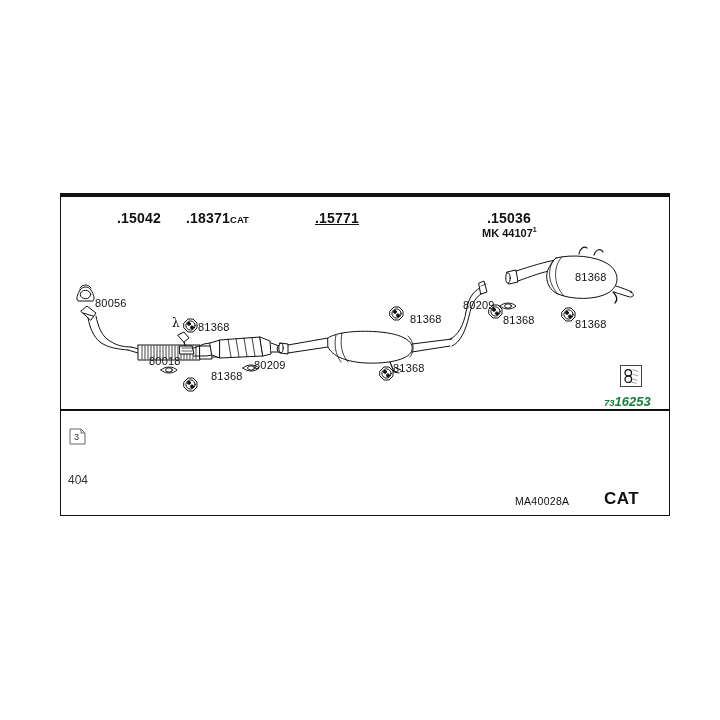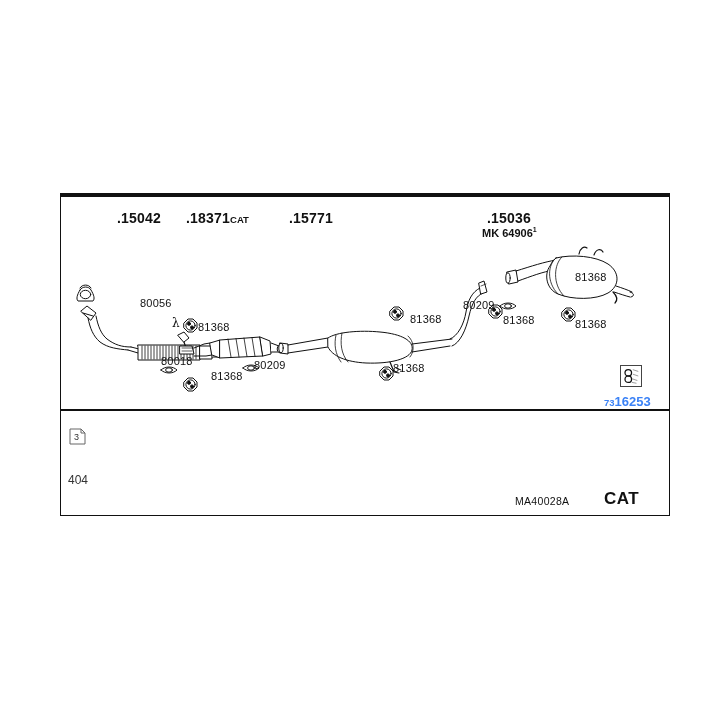--- a/index.html
+++ b/index.html
@@ -89,22 +89,23 @@
     box-sizing: border-box;
     background: #fff;
     overflow: hidden;
   }
   .corner-code {
     position: absolute;
     left: 604px;
     top: 394px;
     font-size: 13px;
     font-weight: bold;
-    color: #3b82f6;
-    white-space: nowrap;
+    color: #15803d;
+    white-space: nowrap;
+    font-style: italic;
   }
   .corner-code .pre {
     font-size: 9.5px;
     font-weight: bold;
   }
 
   
   .tag-icon {
     position: absolute;
     left: 69px;
@@ -168,30 +169,30 @@
   <div class="mid-rule"></div>
 
   <div class="pn" style="left:117px; top:210px;">
     <span>.15042</span><span class="sfx"></span>
   </div>
 
   <div class="pn" style="left:186px; top:210px;text-align:center;">
     <span>.18371</span><span class="sfx">CAT</span>
   </div>
 
-  <div class="pn" style="left:289px; top:210px;">
+  <div class="pn" style="left:315px; top:210px;text-decoration:underline;">
     <span>.15771</span><span class="sfx"></span>
   </div>
 
   <div class="pn" style="left:487px; top:210px;">
     <span>.15036</span><span class="sfx"></span>
   </div>
 
   <div class="pn-sub" style="left:482px; top:226px;">
-    <span>MK 64906</span><sup>1</sup>
+    <span>MK 44107</span><sup>1</sup>
   </div>
 
   <svg class="drawing" viewBox="0 0 610 215">
     <g fill="none" stroke="#111" stroke-width="1" stroke-linejoin="round" stroke-linecap="round">
 
       <g>
         <path d="M20,94 C17,99 16,103 18,105 L33,105 C35,103 34,99 31,94 C29,90 22,90 20,94 Z" fill="#fff"></path>
         <ellipse cx="25.5" cy="98.5" rx="5.2" ry="4.2" fill="#fff"></ellipse>
         <path d="M20,92 C22,88 29,88 31,92"></path>
       </g>
@@ -379,23 +380,23 @@
         <path d="M534,59 C536,53 541,52 543,56" stroke-width="1.2"></path>
 
         <path d="M553,96 C557,100 558,104 555,107" stroke-width="1.2"></path>
       </g>
 
     </g>
   </svg>
 
   <div class="lam" style="left:172px; top:316px;">λ</div>
 
-  <div class="cl" style="left:95px;  top:297px;margin-left:45px;">80056</div>
+  <div class="cl" style="left:95px;  top:297px;">80056</div>
   <div class="cl" style="left:198px; top:321px;">81368</div>
-  <div class="cl" style="left:161px; top:355px;text-align:right;">80018</div>
+  <div class="cl" style="left:149px; top:355px;text-align:right;">80018</div>
   <div class="cl" style="left:211px; top:370px;">81368</div>
   <div class="cl" style="left:254px; top:359px;">80209</div>
   <div class="cl" style="left:393px; top:362px;">81368</div>
   <div class="cl" style="left:410px; top:313px;">81368</div>
   <div class="cl" style="left:463px; top:299px;">80209</div>
   <div class="cl" style="left:575px; top:271px;">81368</div>
   <div class="cl" style="left:503px; top:314px;">81368</div>
   <div class="cl" style="left:575px; top:318px;">81368</div>
 
   <div class="corner-icon">

